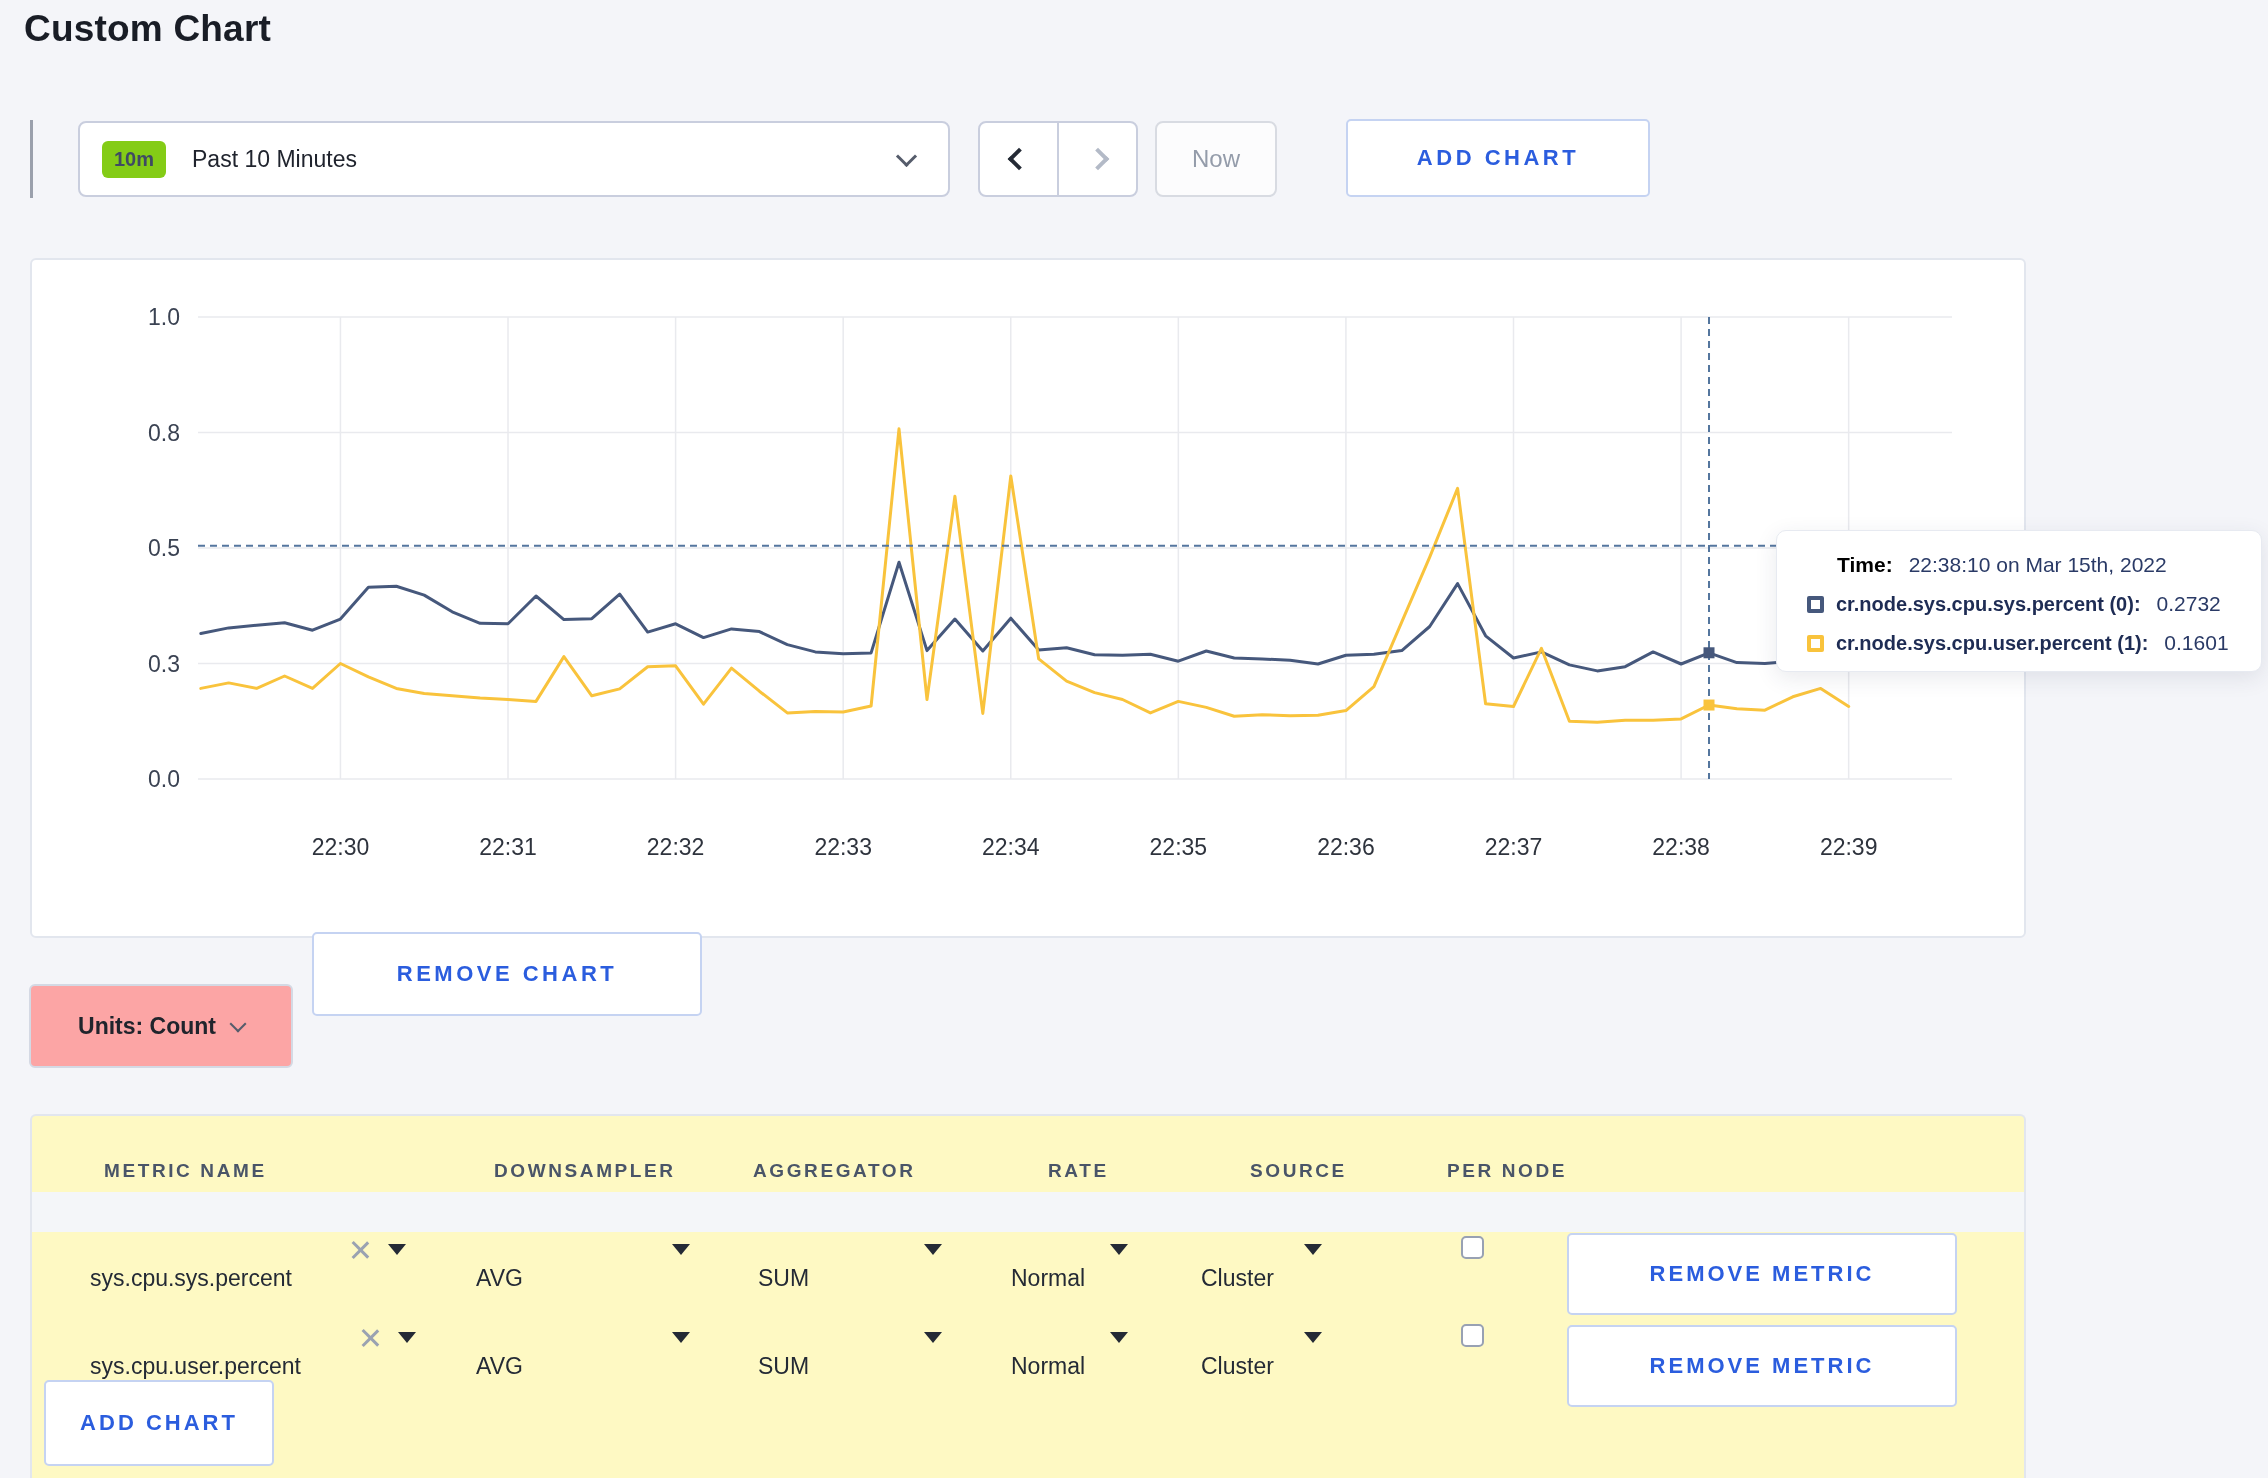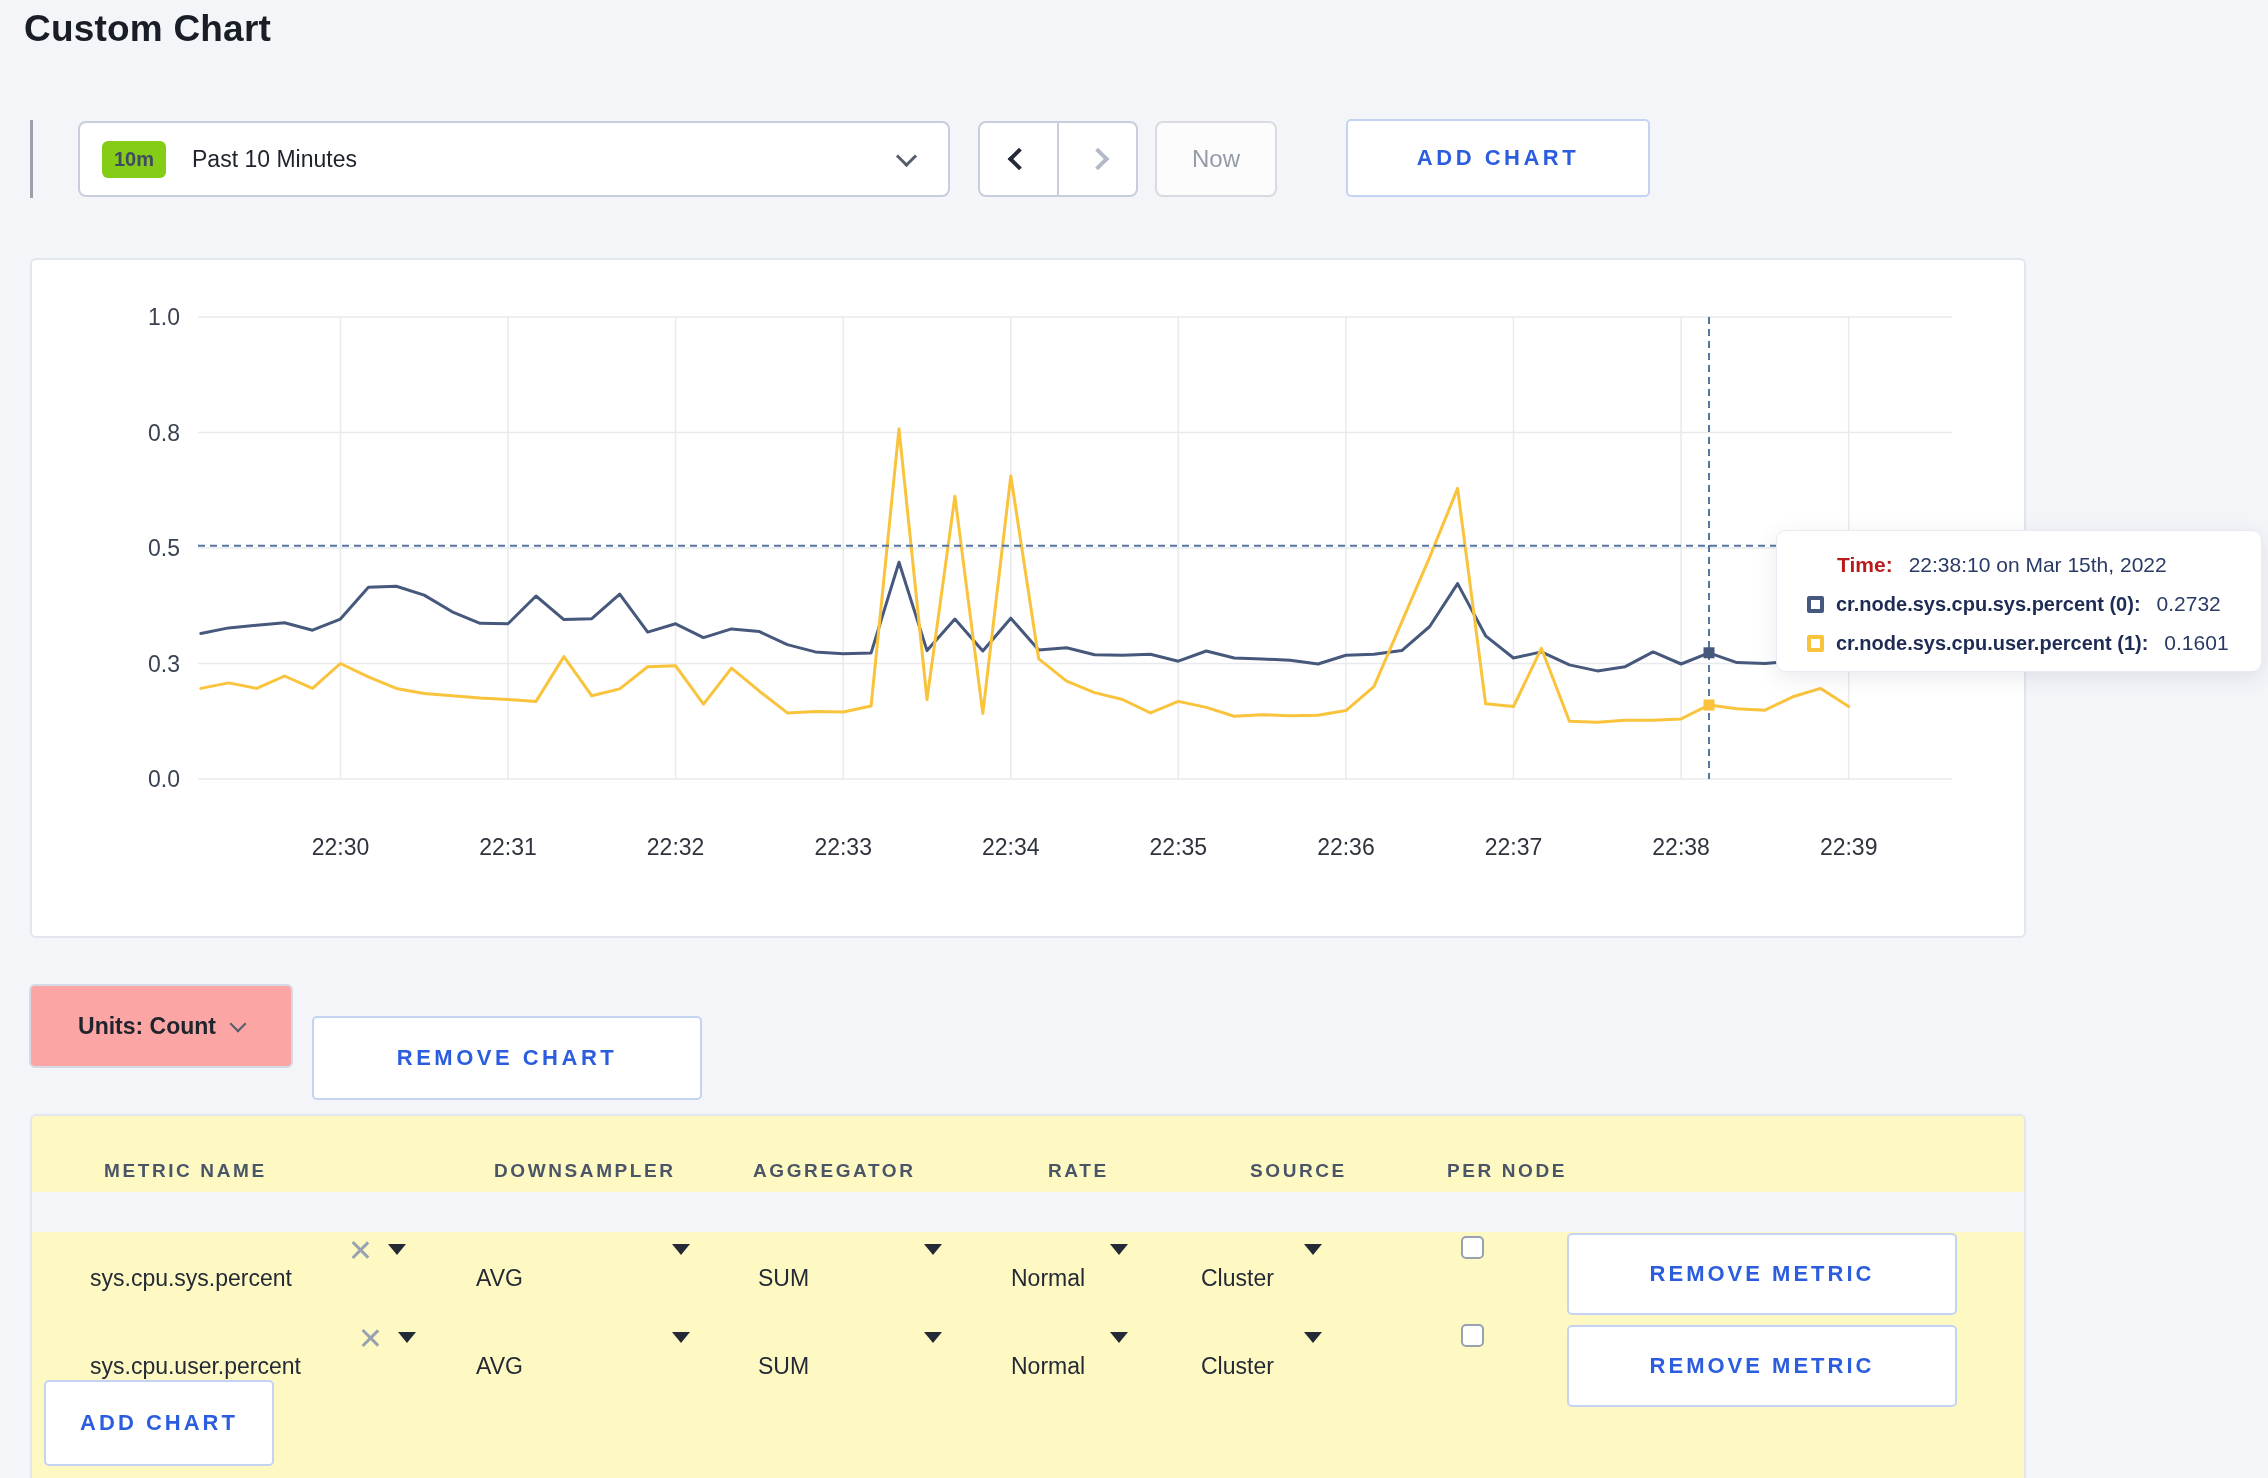--- a/index.html
+++ b/index.html
@@ -63,33 +63,33 @@
   .chart-panel svg { position:absolute; left:0; top:0; }
   
   .tooltip {
     position:absolute; left:1776px; top:530px; width:486px; height:142px;
     background:#fff; border:1px solid #e7eaf1; border-radius:10px;
     box-shadow:0 6px 22px rgba(40,50,80,.10);
     padding:22px 26px 0 30px; z-index:5;
   }
   .tt-row { display:flex; align-items:center; margin-bottom:15px; white-space:nowrap; }
   .tt-time-row { margin-left:30px; }
-  .tt-label { font-weight:700; color:#b91c1c; font-size:21px; }
+  .tt-label { font-weight:700; color:#000000; font-size:21px; }
   .tt-value { color:#2a3a66; font-size:21px; margin-left:16px; }
   .tt-name  { font-weight:700; color:#1e2c54; font-size:20px; margin-left:12px; }
   .swatch { width:17px; height:17px; border:4px solid; border-radius:2px; background:#fff; flex:none; }
   
   .units-box {
     position:absolute; left:29px; top:984px; width:264px; height:84px;
     background:#fca5a5; border:2px solid #d4d9e4; border-radius:6px;
     display:flex; align-items:center; justify-content:center; gap:16px; cursor:pointer;
   }
   .units-box .label { font-size:23px; font-weight:700; color:#20242c; }
   .units-box .chev { width:12px; height:12px; border-width:2.5px; margin-top:-4px; }
-  .remove-chart { position:absolute; left:312px; top:1016px; width:390px; height:84px; }
+  .remove-chart { position:absolute; left:312px; top:932px; width:390px; height:84px; }
   
   .table-panel {
     position:absolute; left:30px; top:1114px; width:1996px; height:364px;
     background:#fef9c3; border:2px solid #e2e6ee; border-bottom:none; border-radius:6px 6px 0 0;
   }
   .th {
     position:absolute; top:44px; font-size:19px; font-weight:700;
     letter-spacing:2.6px; color:#4a5568;
   }
   .band { position:absolute; left:0; top:76px; width:100%; height:40px; background:#f4f6f9; }

